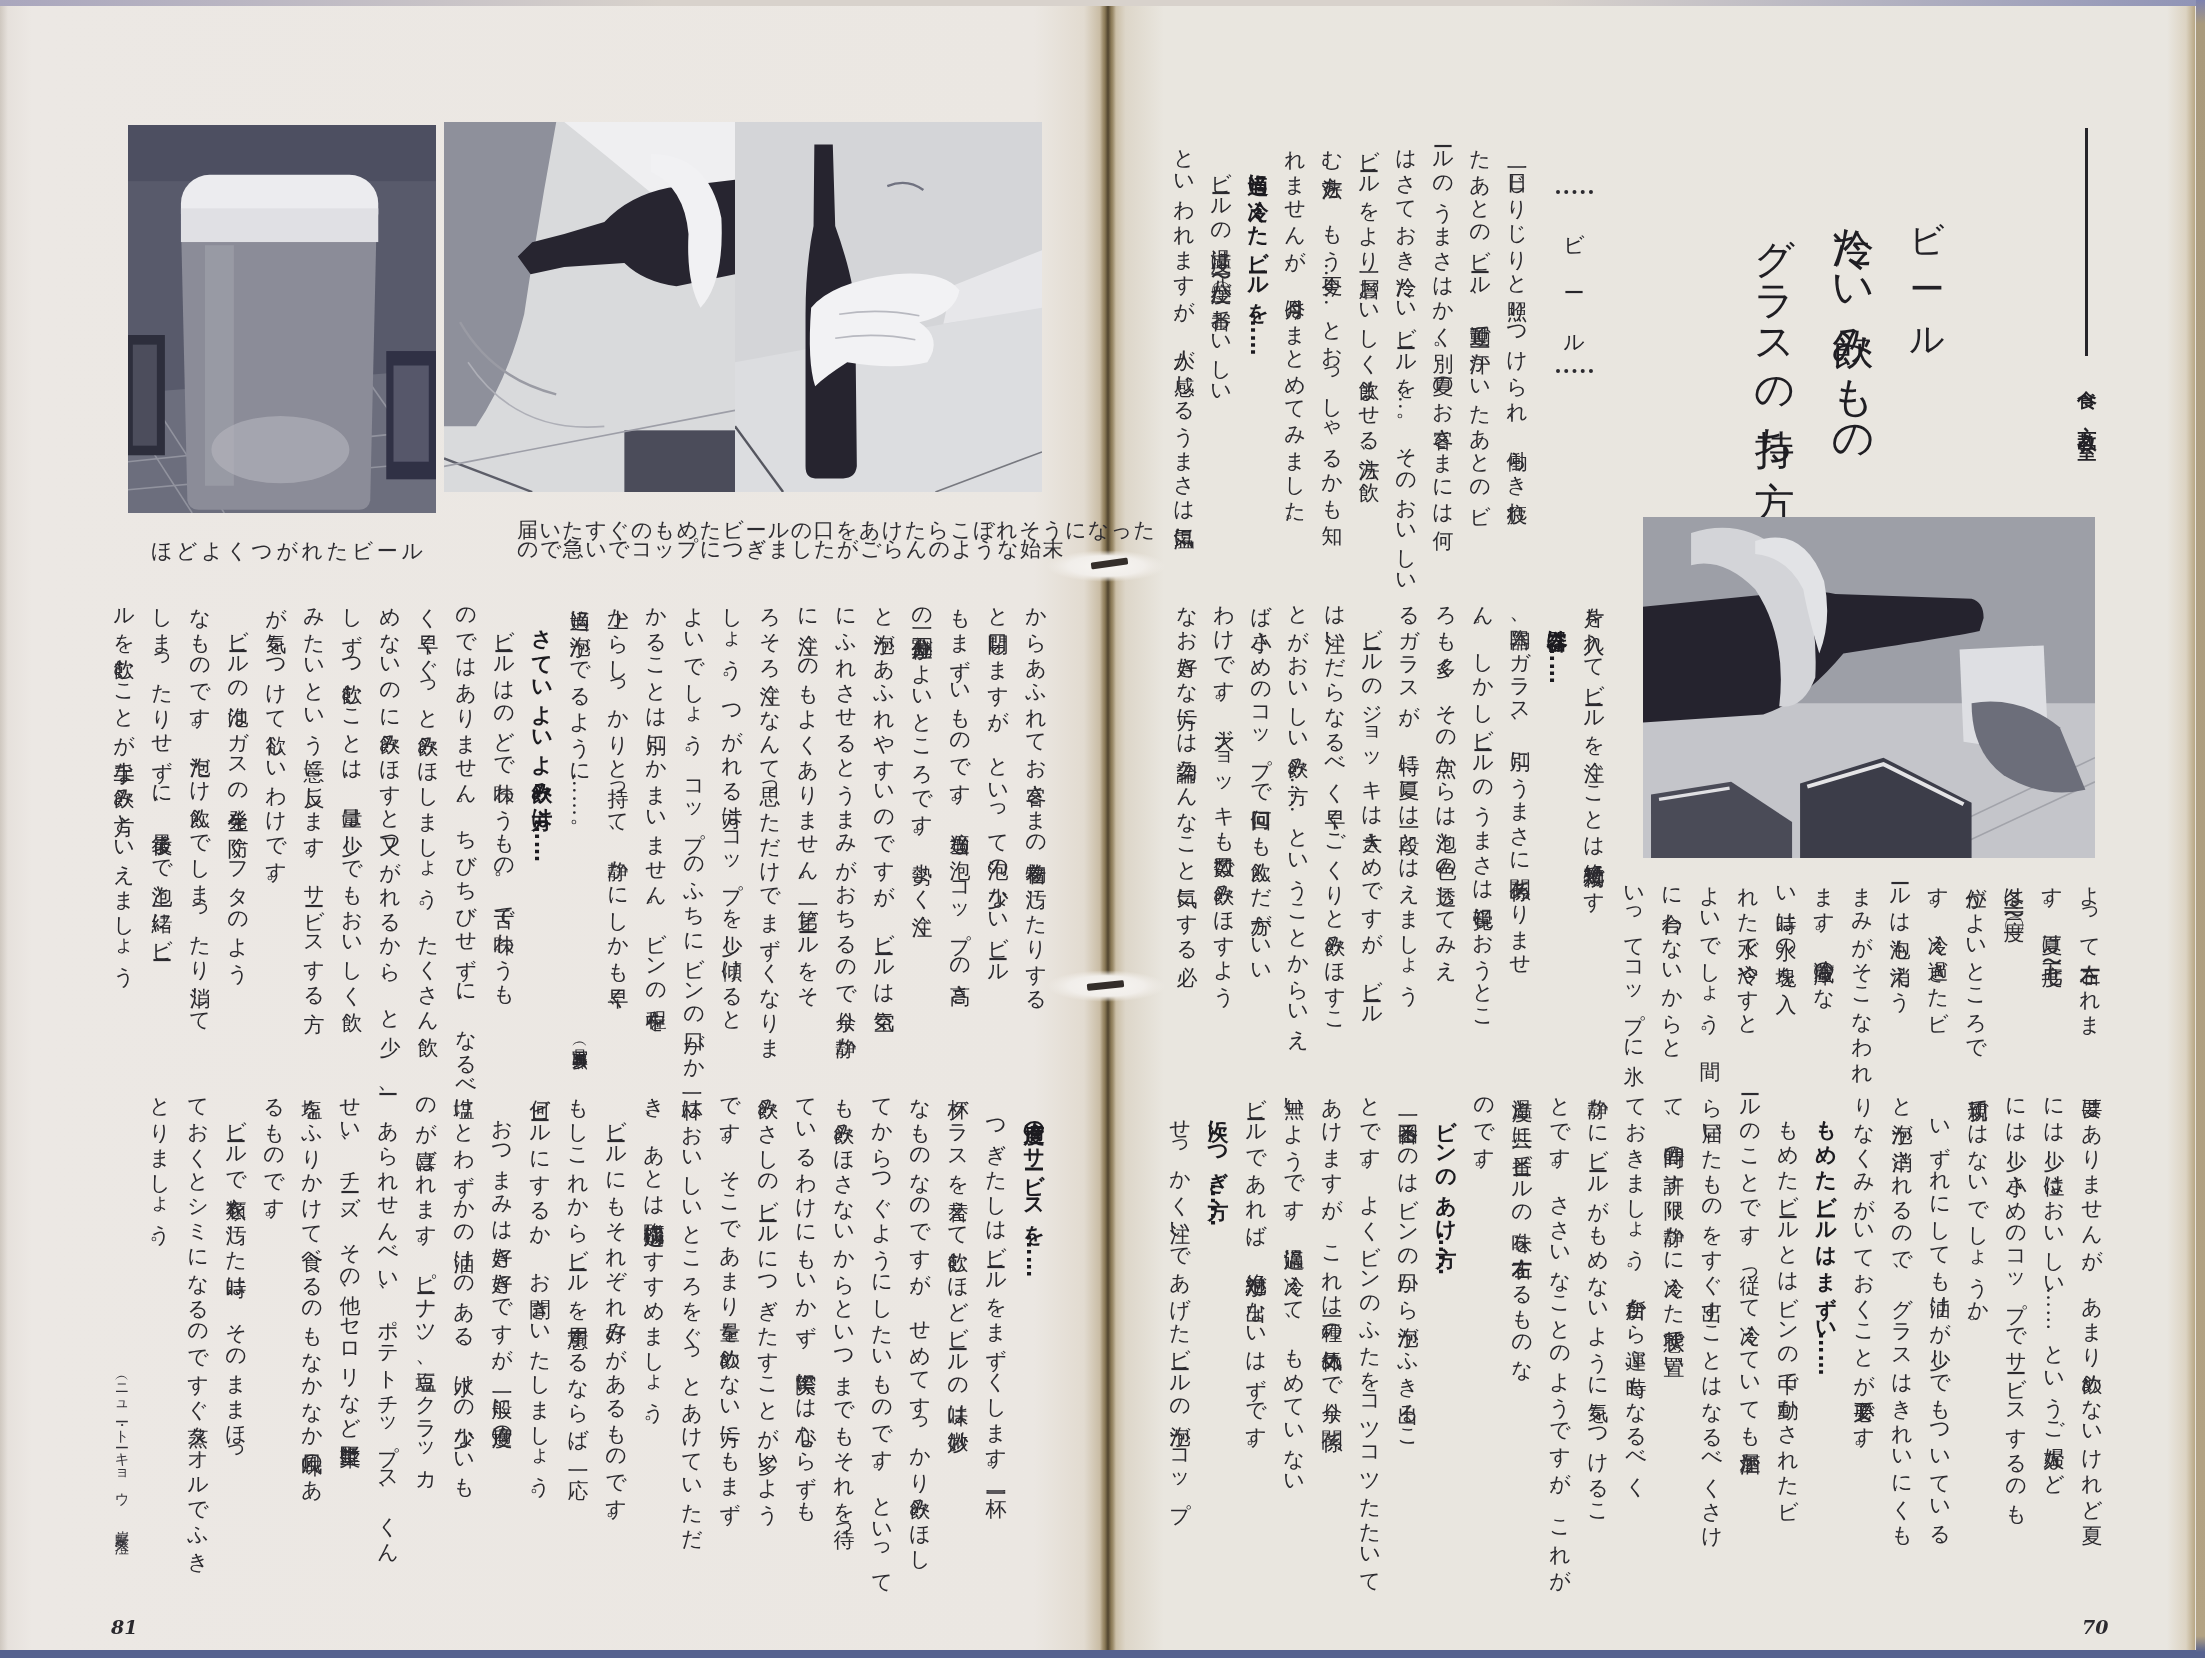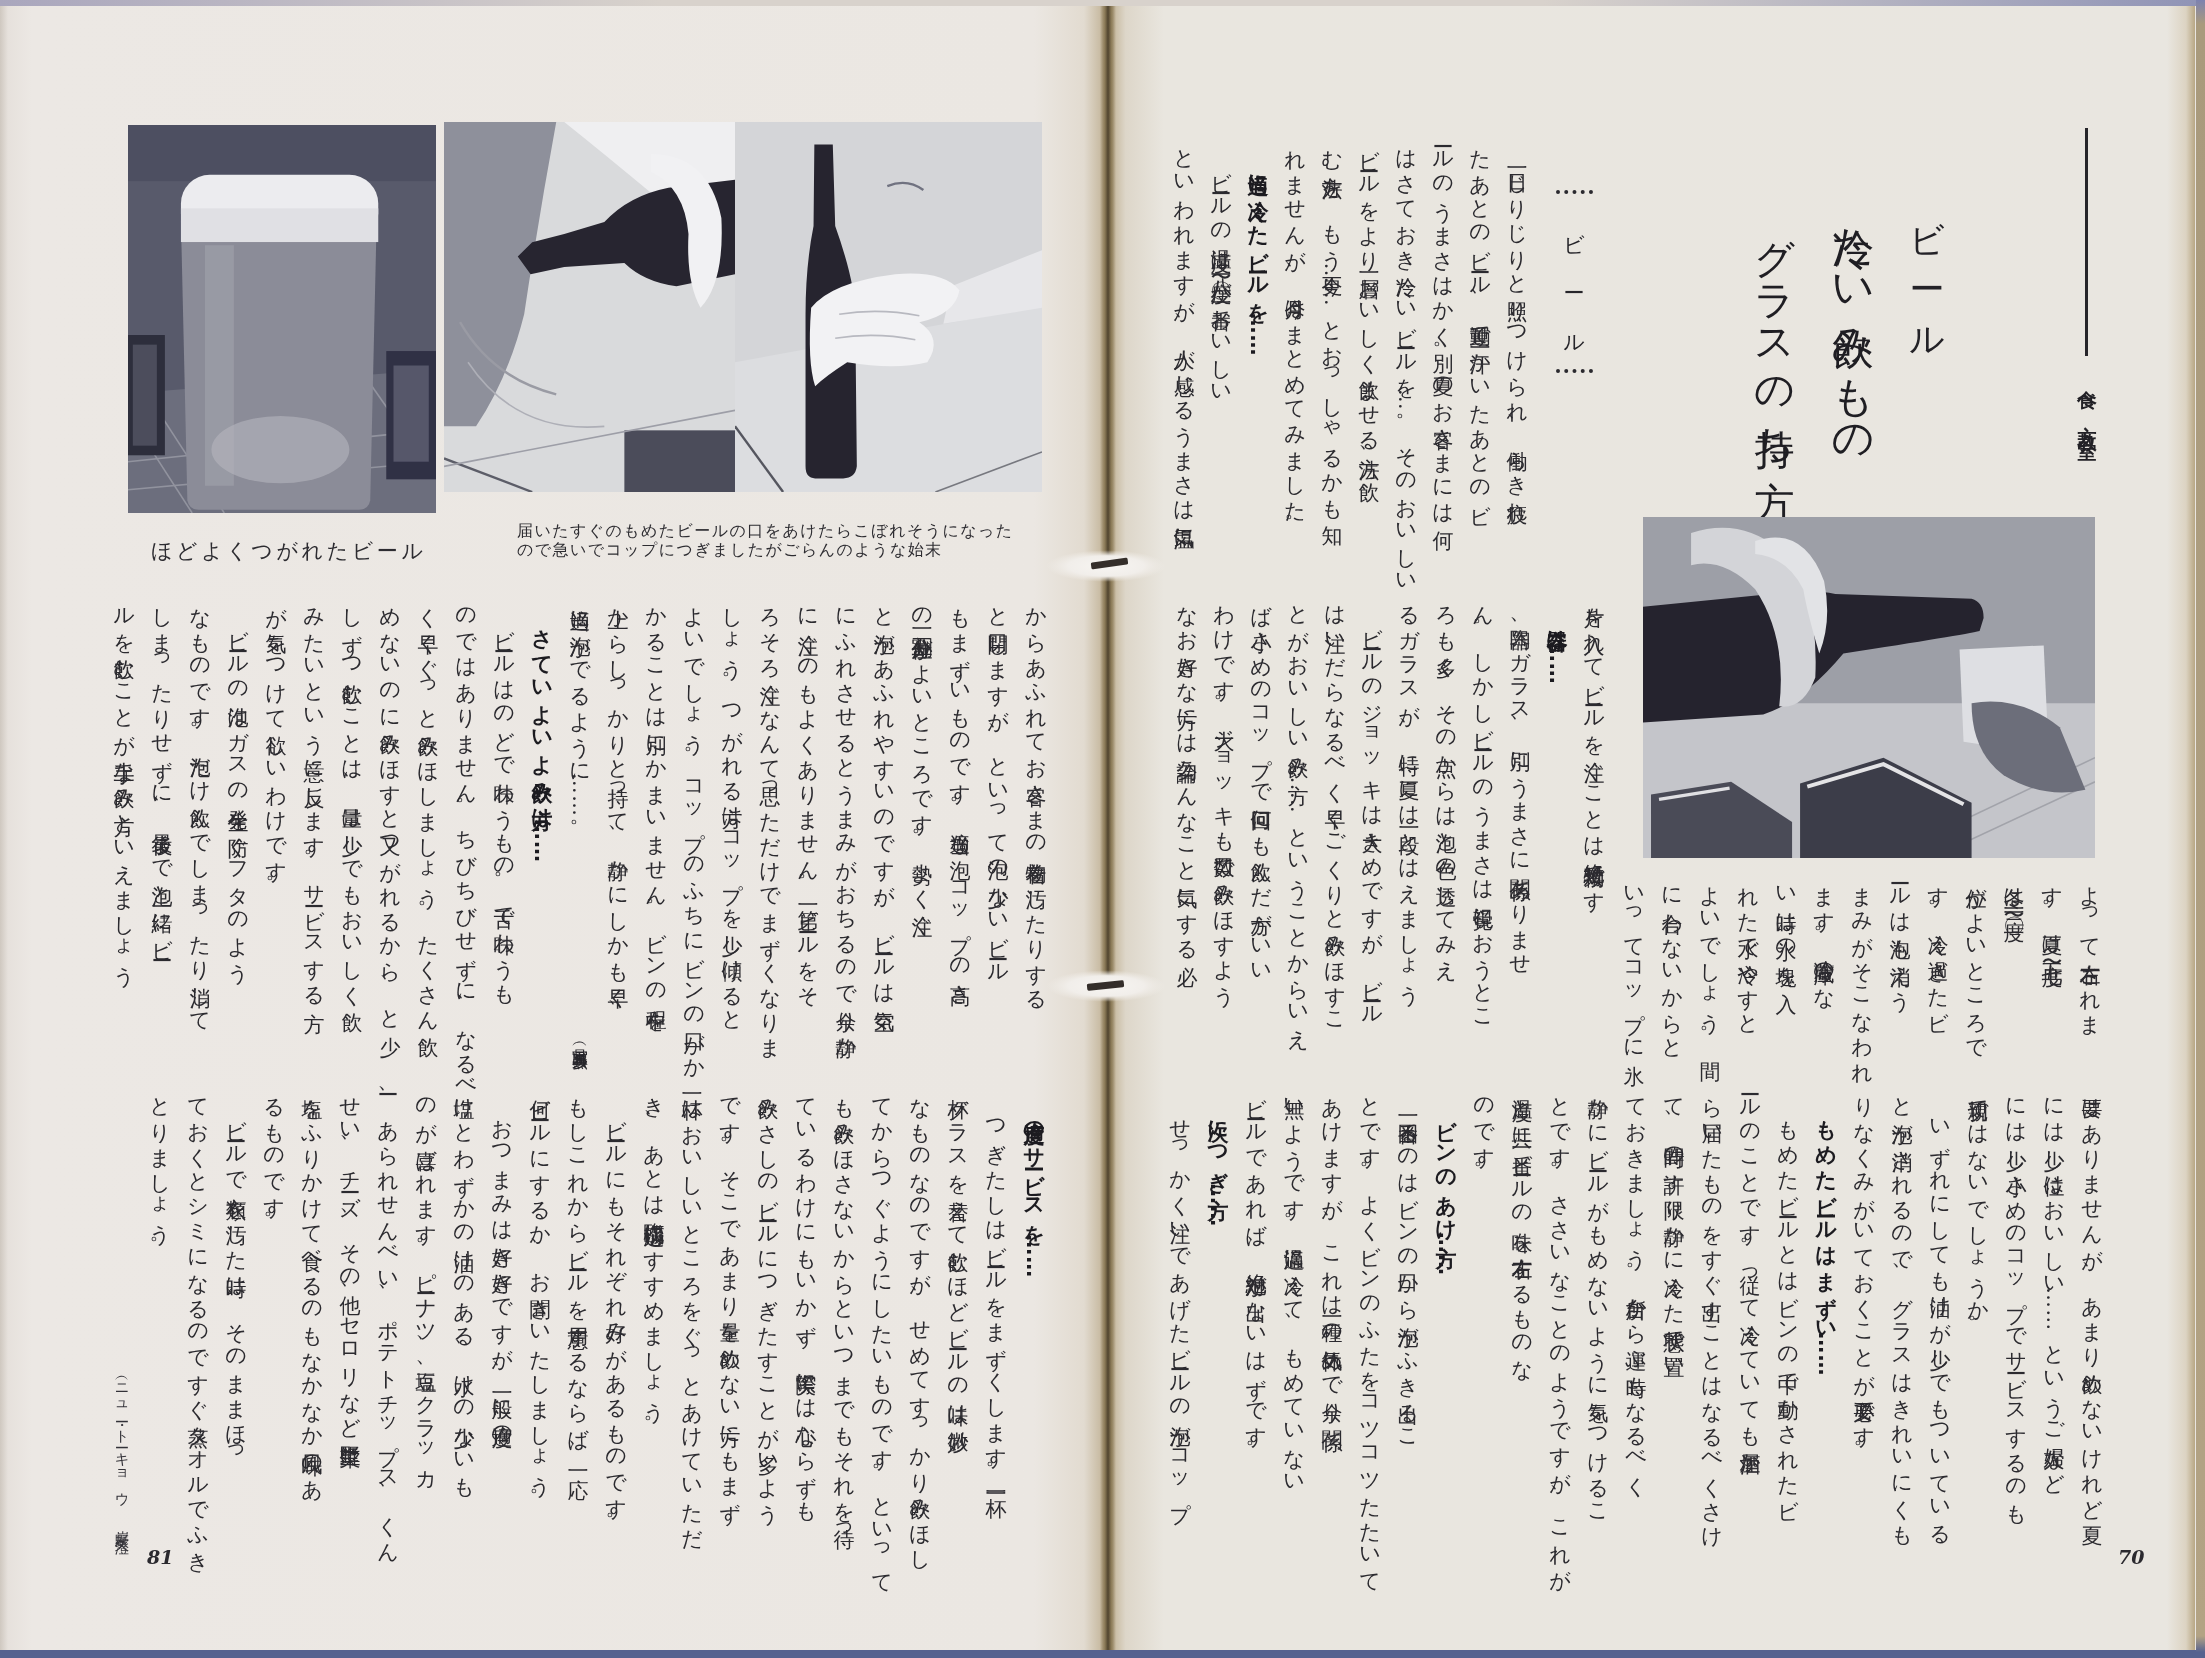--- a/index.html
+++ b/index.html
@@ -47,26 +47,26 @@
     font-size:40px; letter-spacing:1.6px; line-height:40px; color:#1f1e23; }
   .sub-dots { position:absolute; left:1556px; width:37px; height:0; border-top:4px dotted #2a292e; }
   .subheading { position:absolute; left:1563px; top:218px; writing-mode:vertical-rl; font-family:"DejaVu Sans",sans-serif;
     font-size:21px; letter-spacing:39px; line-height:21px; color:#26252a; }
 
   
   .photo { position:absolute; overflow:hidden; }
   .photo svg { display:block; width:100%; height:100%; }
   .caption1 { position:absolute; left:151px; top:537px; font-family:"DejaVu Sans",sans-serif; font-size:21px;
     letter-spacing:3.6px; color:#2d2c31; white-space:nowrap; }
-  .caption2 { position:absolute; left:517px; top:521px; font-family:"DejaVu Sans",sans-serif; font-size:16px;
+  .caption2 { position:absolute; left:517px; top:521px; font-family:"DejaVu Sans",sans-serif; font-size:21px;
     letter-spacing:1.4px; line-height:19px; color:#2d2c31; white-space:nowrap; }
   .caption2 div { white-space:nowrap; }
 
-  .page-number { position:absolute; top:1546px; font-family:"DejaVu Serif",serif; font-style:italic; font-weight:bold;
-    font-size:19px; color:#2a292e;margin-left:36px; }
+  .page-number { position:absolute; top:1616px; font-family:"DejaVu Serif",serif; font-style:italic; font-weight:bold;
+    font-size:19px; color:#2a292e; }
 </style>
 </head>
 <body>
 
 <div id="spread">
   <div class="page-left"></div>
   <div class="page-right"></div>
   <div class="gutter"></div>
   <div class="scan-top"></div>
   <div class="scan-bottom"></div>

